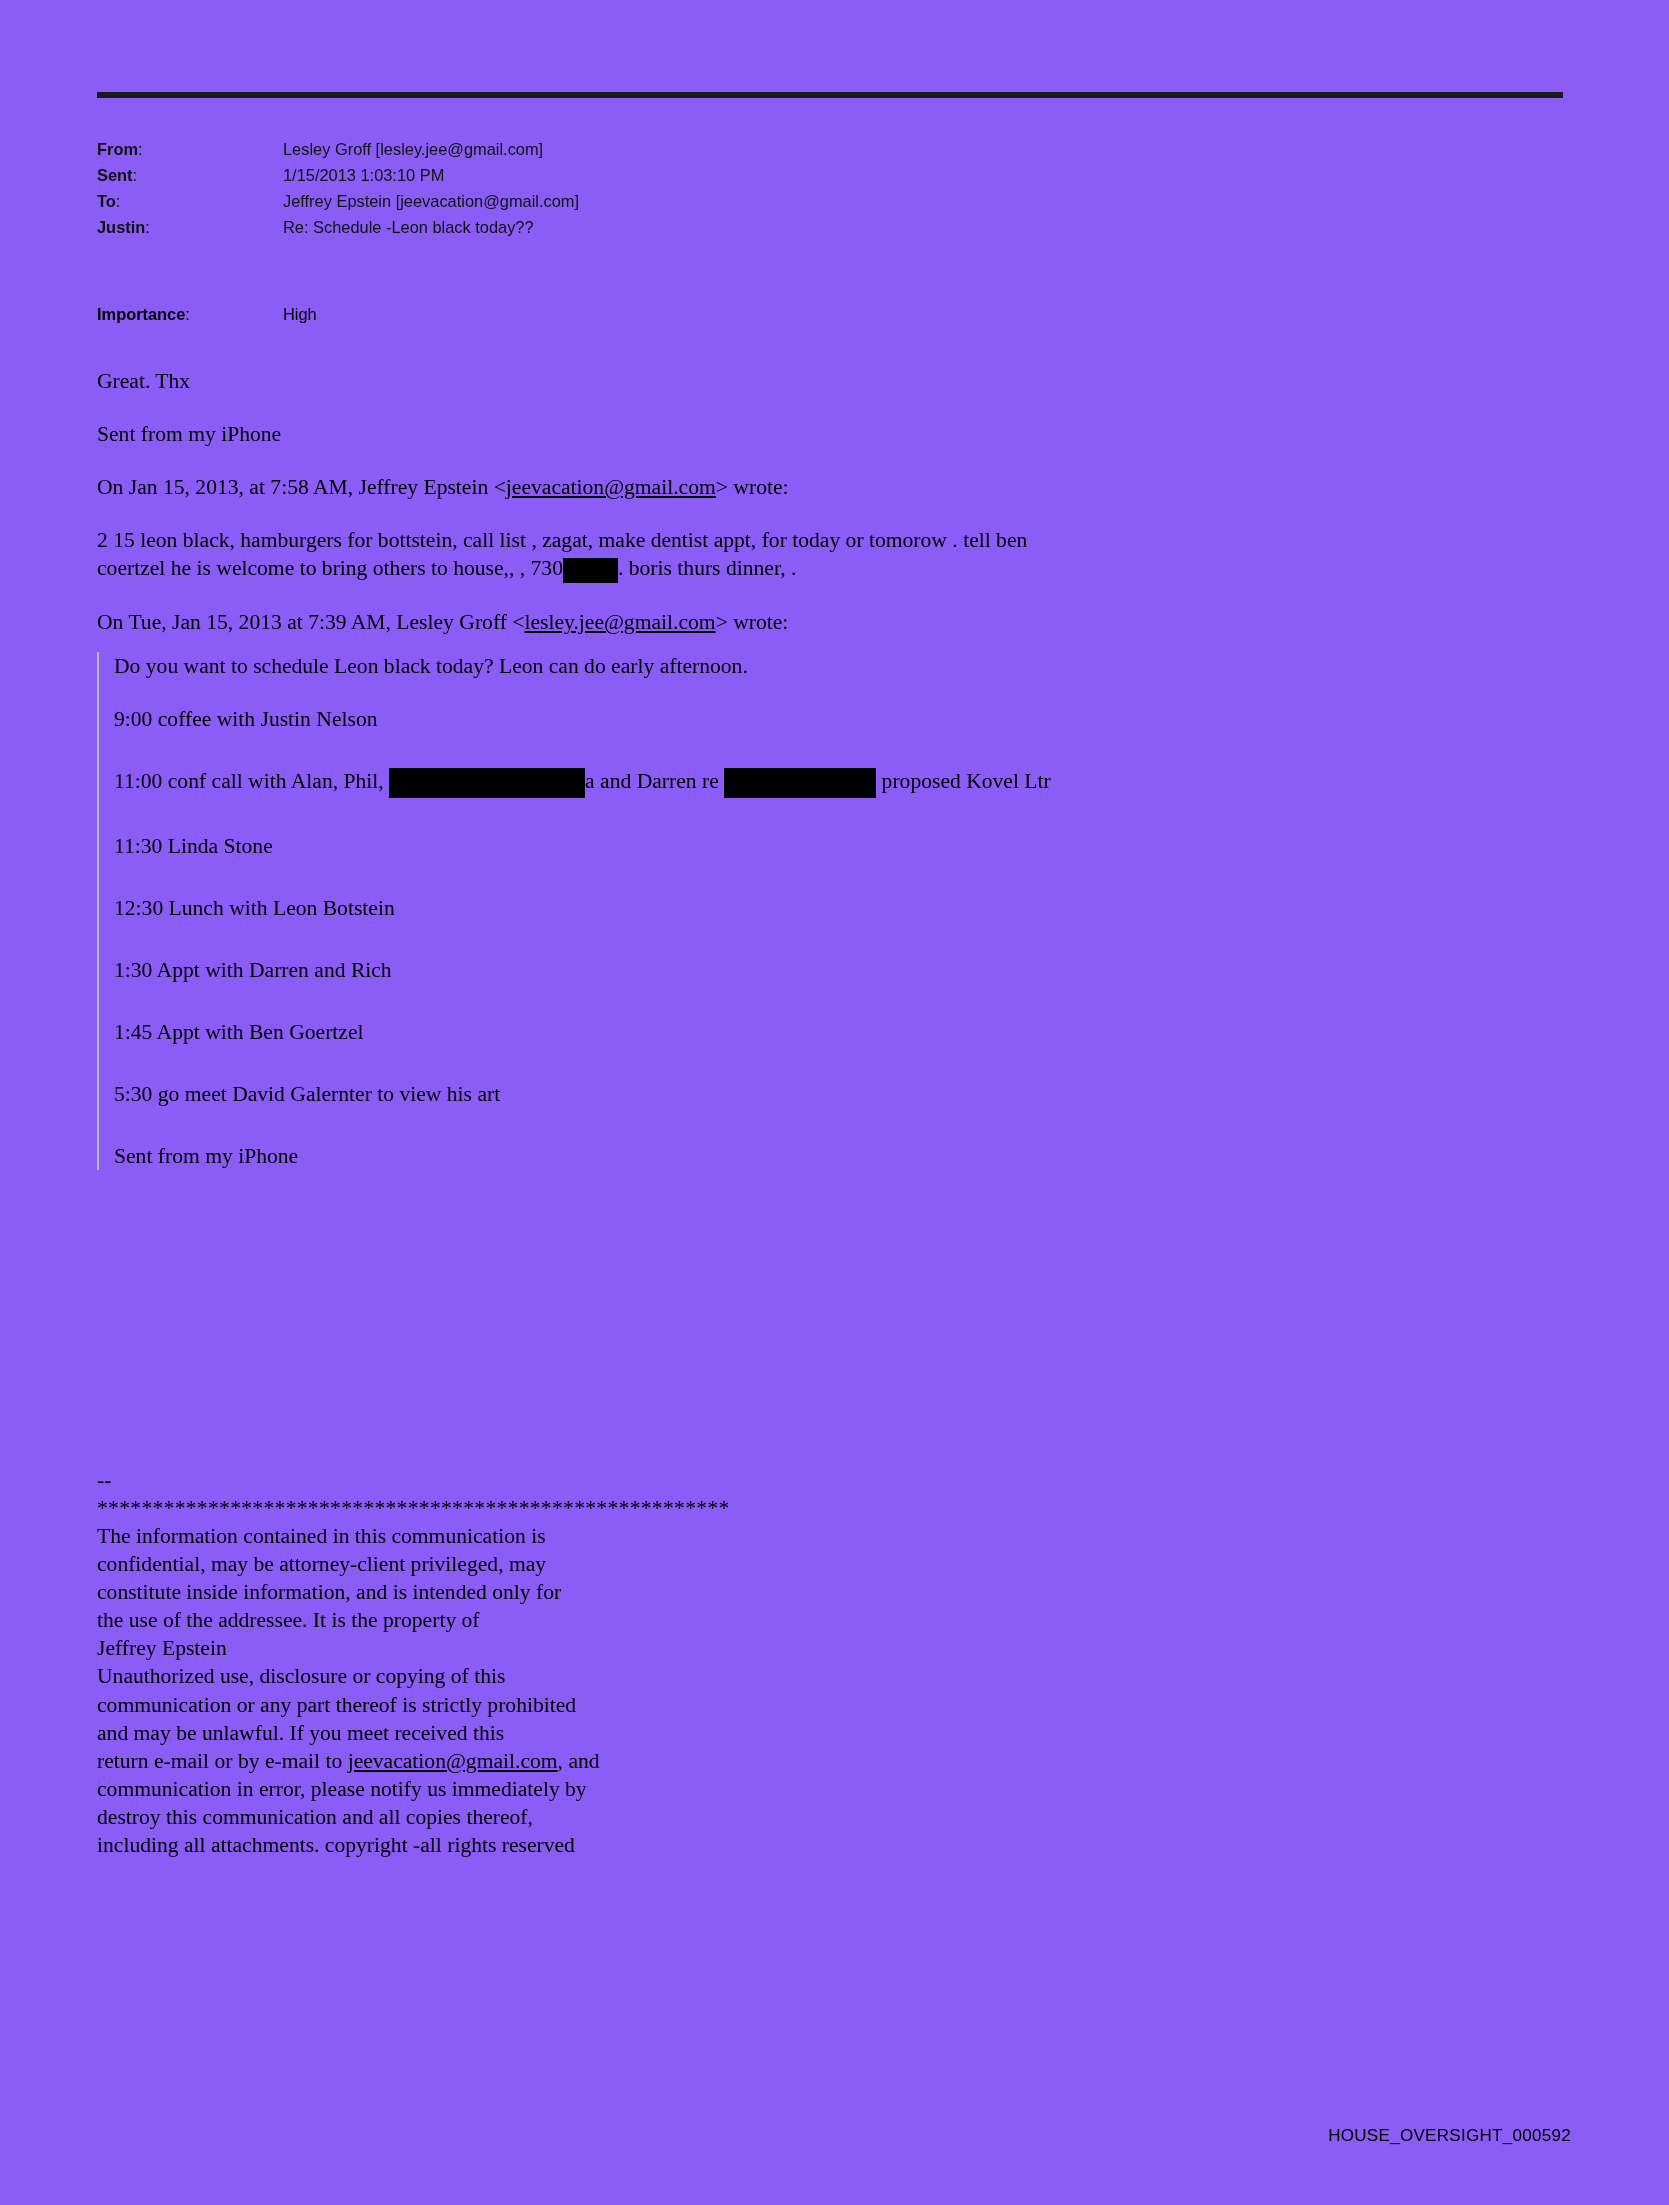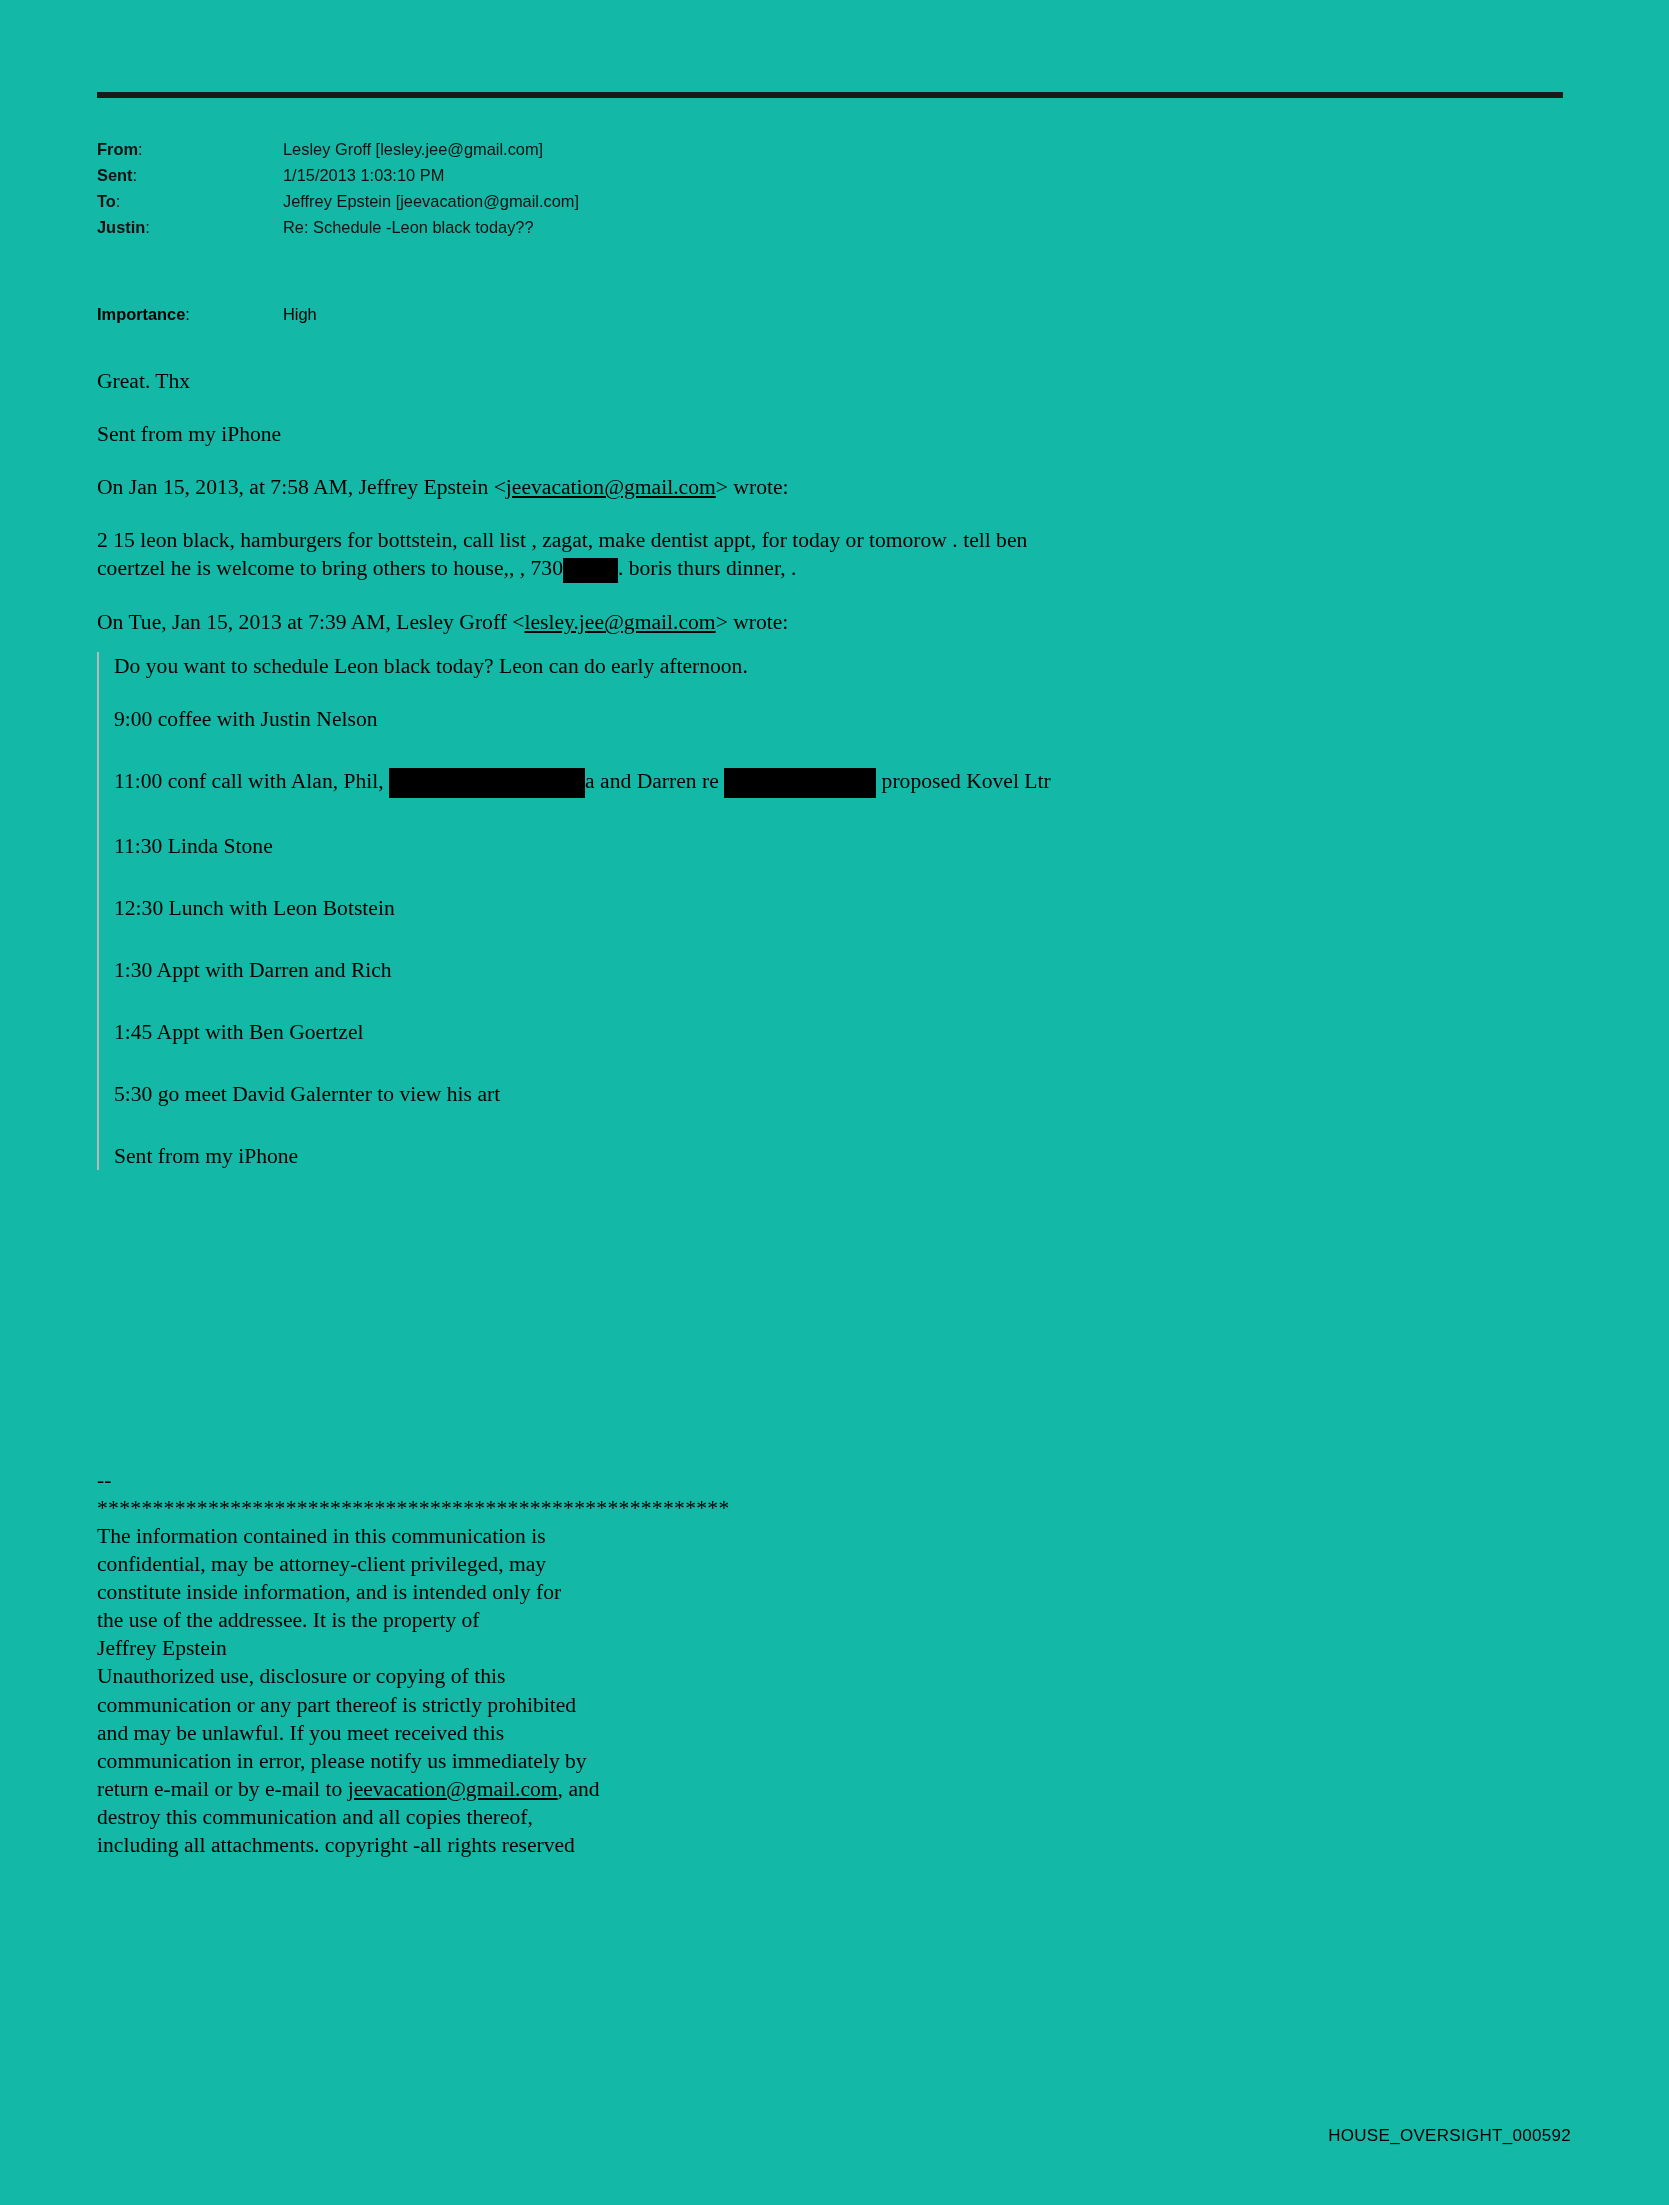--- a/index.html
+++ b/index.html
@@ -12,21 +12,21 @@
     height: 2205px;
     position: relative;
     font-family: "Liberation Serif", serif;
     color: #000000;
   }
   .page {
     position: absolute;
     left: 0; top: 0;
     width: 1669px;
     height: 2205px;
-    background: #14b8a6;
+    background: #8b5cf6;
   }
   .top-rule {
     position: absolute;
     left: 97px;
     top: 92px;
     width: 1466px;
     height: 5.9px;
     background: #1a1a1a;
   }
   .header-block {
@@ -209,24 +209,24 @@
     <div>--</div>
     <div class="stars">*********************************************************</div>
     <div>The information contained in this communication is</div>
     <div>confidential, may be attorney-client privileged, may</div>
     <div>constitute inside information, and is intended only for</div>
     <div>the use of the addressee. It is the property of</div>
     <div>Jeffrey Epstein</div>
     <div>Unauthorized use, disclosure or copying of this</div>
     <div>communication or any part thereof is strictly prohibited</div>
     <div>and may be unlawful. If you meet received this</div>
-    <div>communication in error, please notify us immediately by</div>
     <div>
       <span>return e-mail or by e-mail to </span><a class="link" href="#">jeevacation@gmail.com</a><span>, and</span>
     </div>
+    <div>communication in error, please notify us immediately by</div>
     <div>destroy this communication and all copies thereof,</div>
     <div>including all attachments. copyright -all rights reserved</div>
   </div>
 
   <div class="bates">HOUSE_OVERSIGHT_000592</div>
 
 </div>
 
 
 </body></html>

